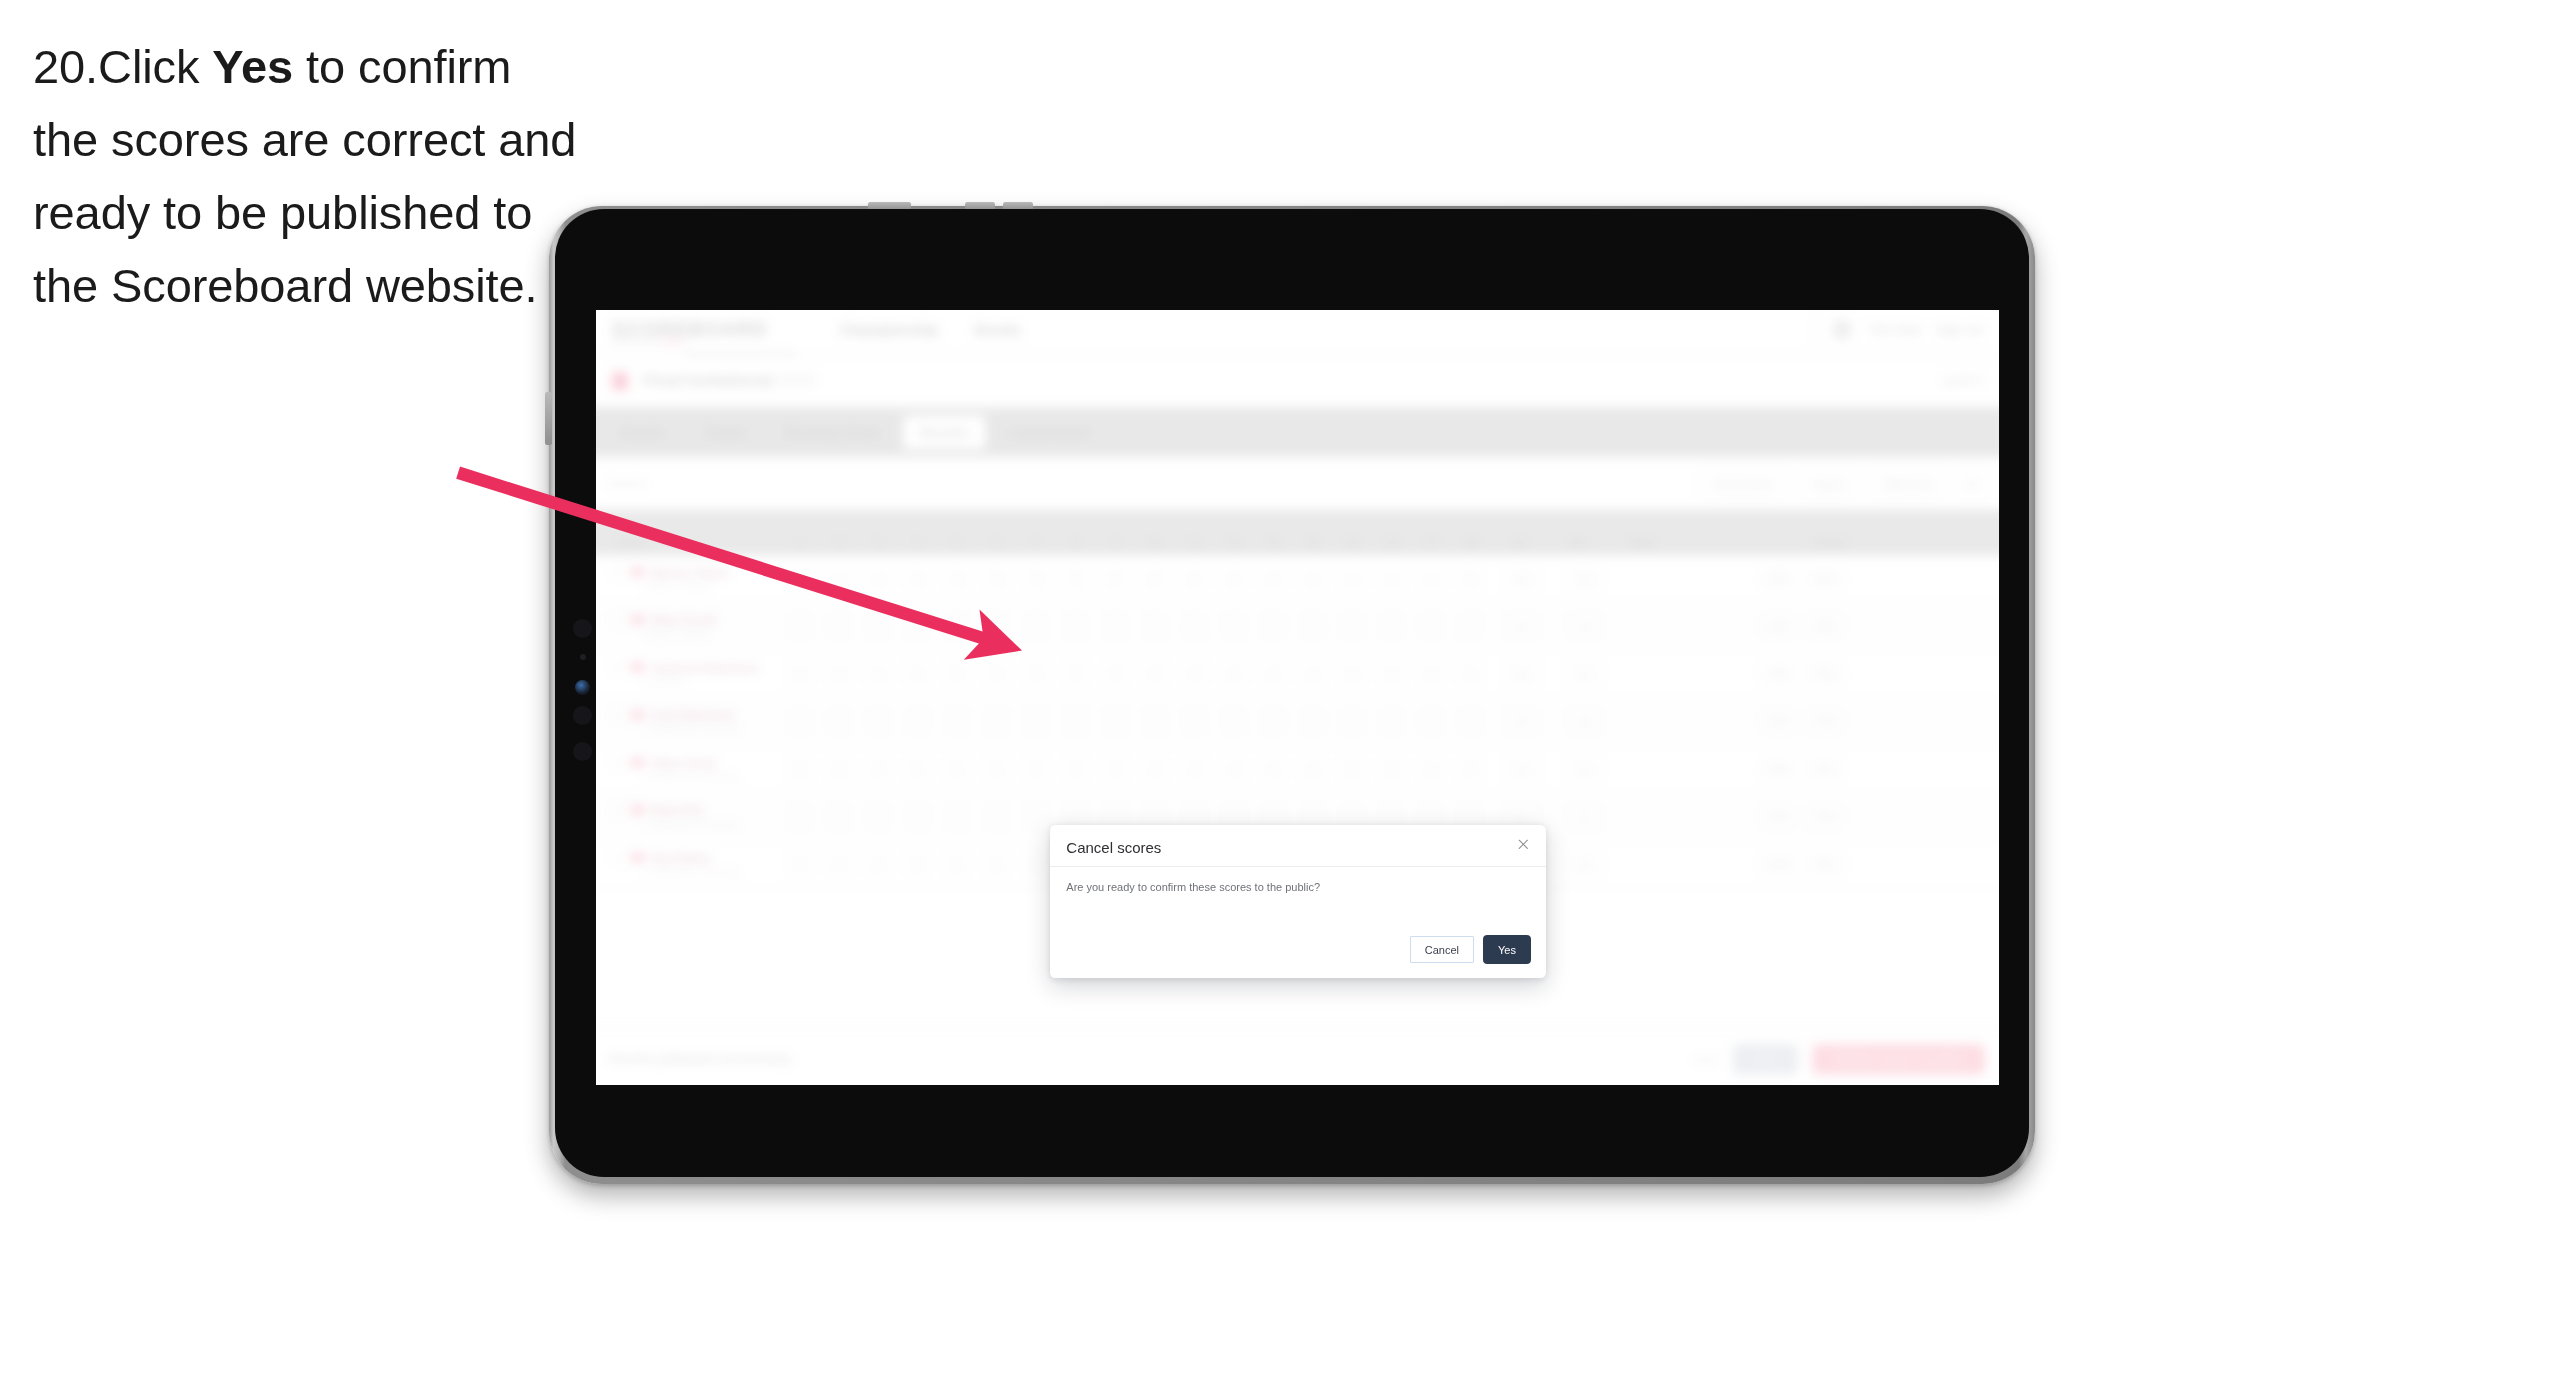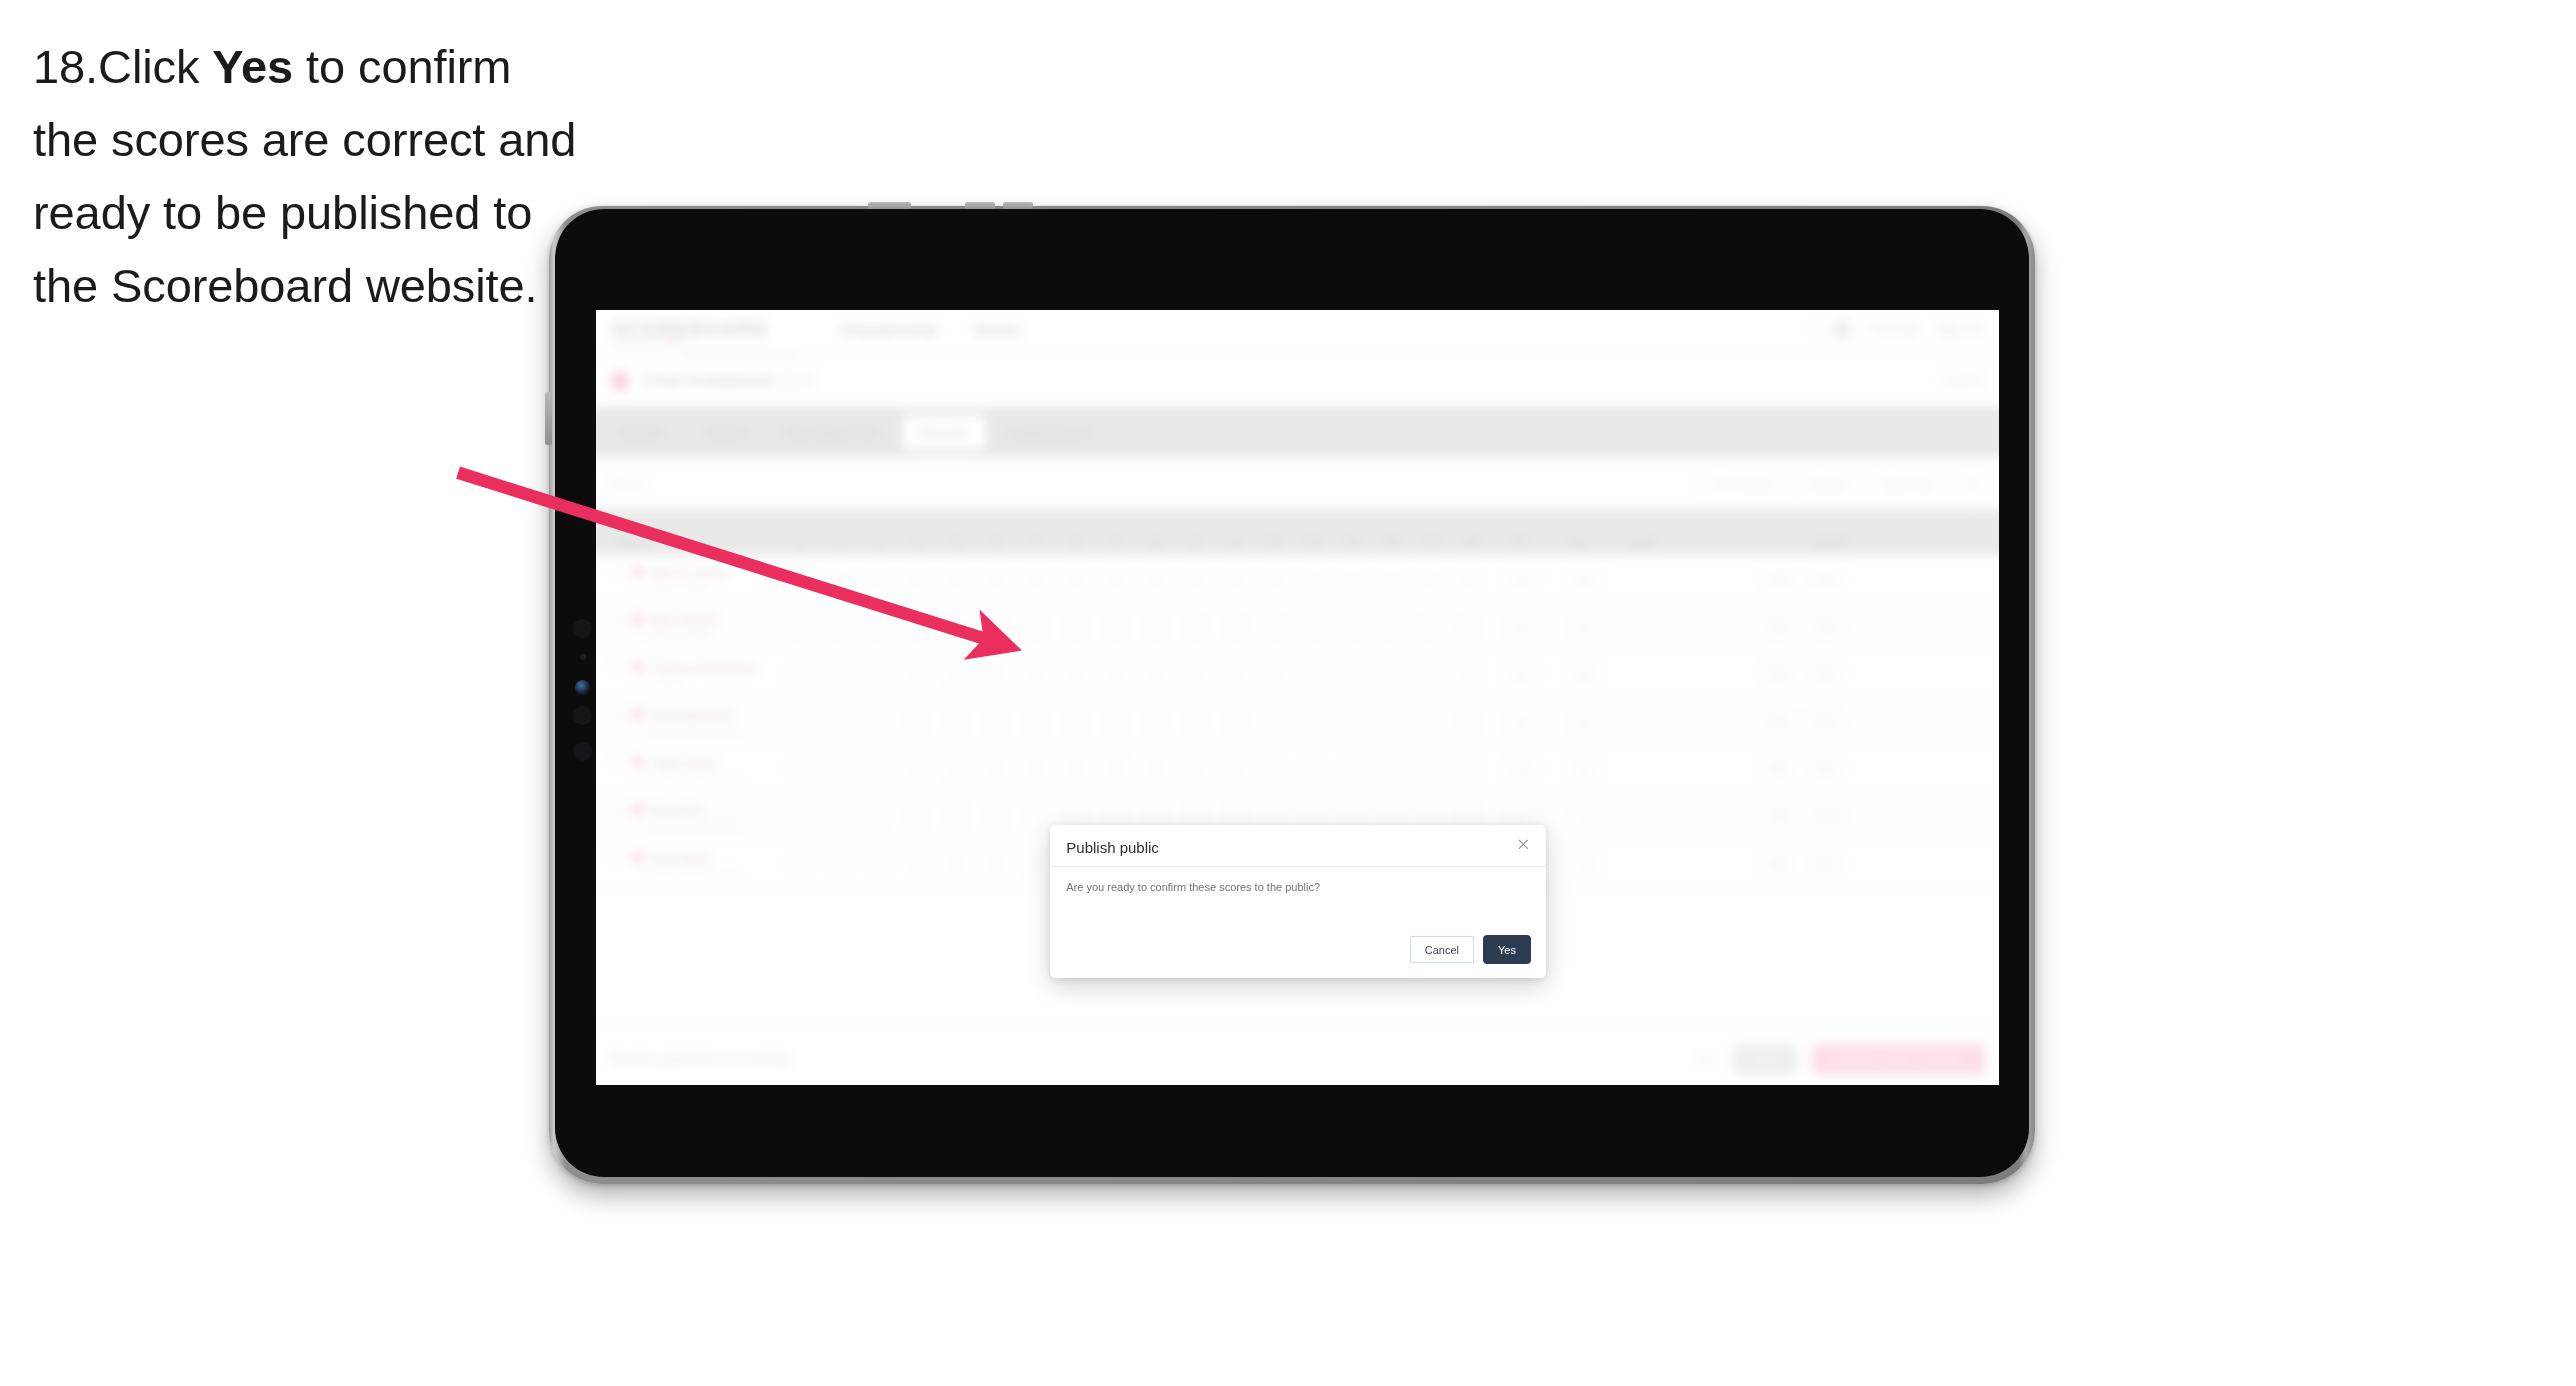--- a/index.html
+++ b/index.html
@@ -253,21 +253,21 @@
   }
 
   
   #arrow { position: absolute; left: 0; top: 0; width: 2576px; height: 1386px;
            pointer-events: none; }
 </style>
 </head>
 <body>
 
 <div id="instruction">
-  <span>18.</span><span>Click </span><span class="strong">Yes</span><span> to confirm the scores are correct and ready to be published to the Scoreboard website.</span>
+  <span>20.</span><span>Click </span><span class="strong">Yes</span><span> to confirm the scores are correct and ready to be published to the Scoreboard website.</span>
 </div>
 
 <div id="tablet-frame">
   <div id="tablet-outer"></div>
   <div class="bezel-btn power"></div>
   <div class="bezel-btn vol-a"></div>
   <div class="bezel-btn vol-b"></div>
   <div class="bezel-btn side-1"></div>
 
   <div id="tablet-body">
@@ -881,21 +881,21 @@
             <div class="btn-grey">Save</div>
             <div class="btn-pink">Publish scores to public</div>
           </div>
         </div>
       </div>
 
       <div id="app-veil"></div>
 
       <div id="modal">
         <div class="modal-head">
-          <div class="modal-title">Publish public</div>
+          <div class="modal-title">Cancel scores</div>
           <div class="modal-close">
             <svg viewBox="0 0 20 20" fill="none" stroke="currentColor" stroke-width="1.6" stroke-linecap="round">
               <line x1="3.5" y1="3.5" x2="16.5" y2="16.5"></line>
               <line x1="16.5" y1="3.5" x2="3.5" y2="16.5"></line>
             </svg>
           </div>
         </div>
         <div class="modal-body">
           <div class="modal-msg">Are you ready to confirm these scores to the public?</div>
         </div>

